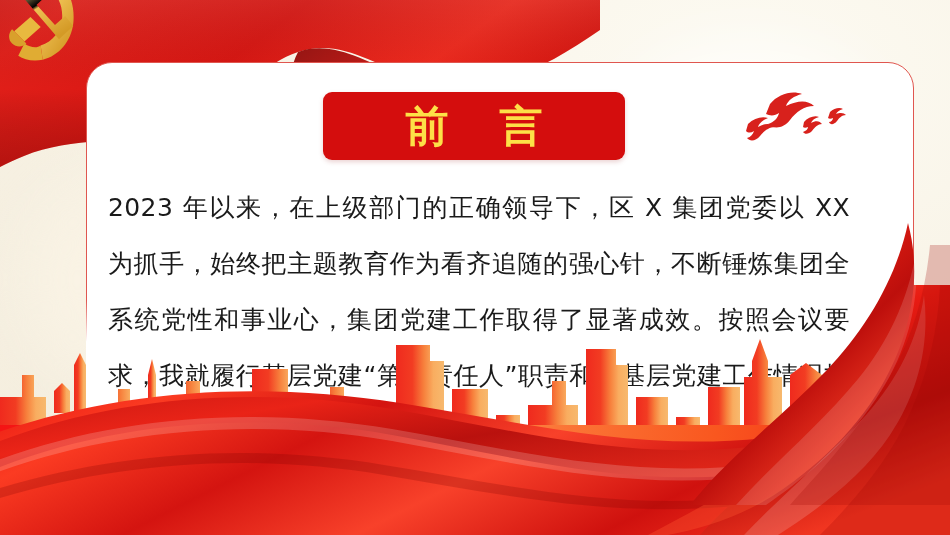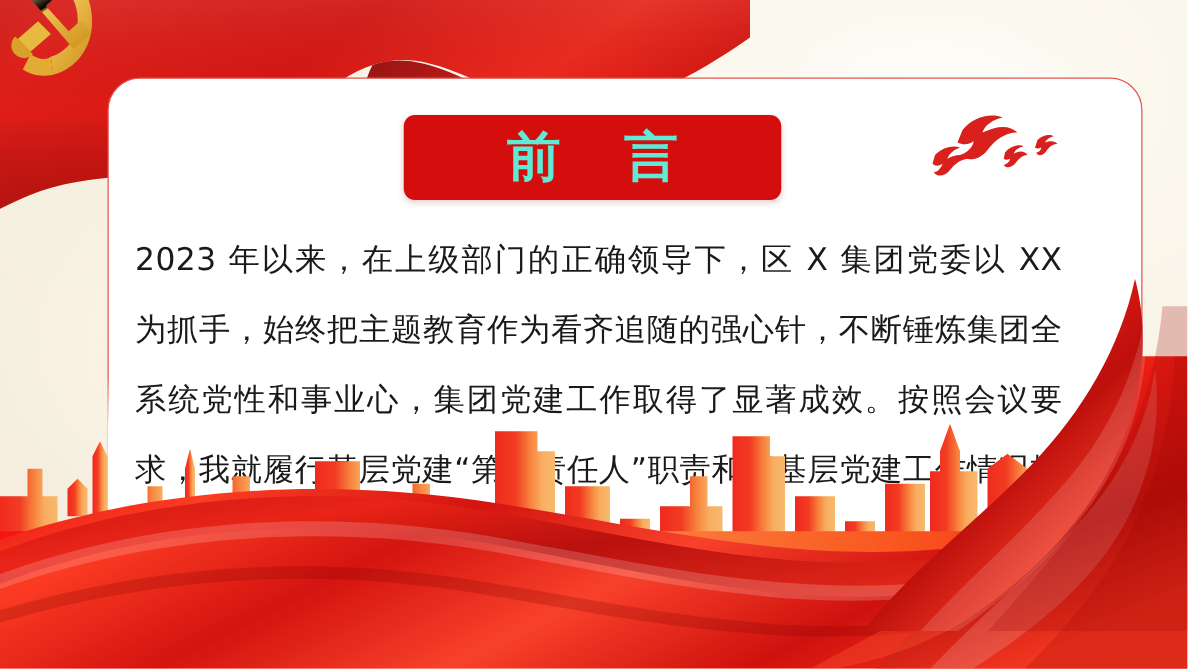--- a/index.html
+++ b/index.html
@@ -35,21 +35,21 @@
   }
 
   
   .title-banner{
     position:absolute;left:323px;top:92px;width:302px;height:68px;
     background:#d40d0d;border-radius:9px;
     display:flex;align-items:center;justify-content:center;
     box-shadow:0 2px 5px rgba(140,0,0,.18);
   }
   .title-banner .t{
-    color:#5eead4;font-size:43px;font-weight:bold;letter-spacing:18px;
+    color:#fde047;font-size:43px;font-weight:bold;letter-spacing:18px;
     text-indent:18px;line-height:1;
     font-family:"DejaVu Sans","Liberation Sans",sans-serif;
   }
 
   
   .doves{position:absolute;left:742px;top:84px;width:130px;height:62px;}
 
   
   .body-text{
     position:absolute;left:108px;top:180px;width:742px;

